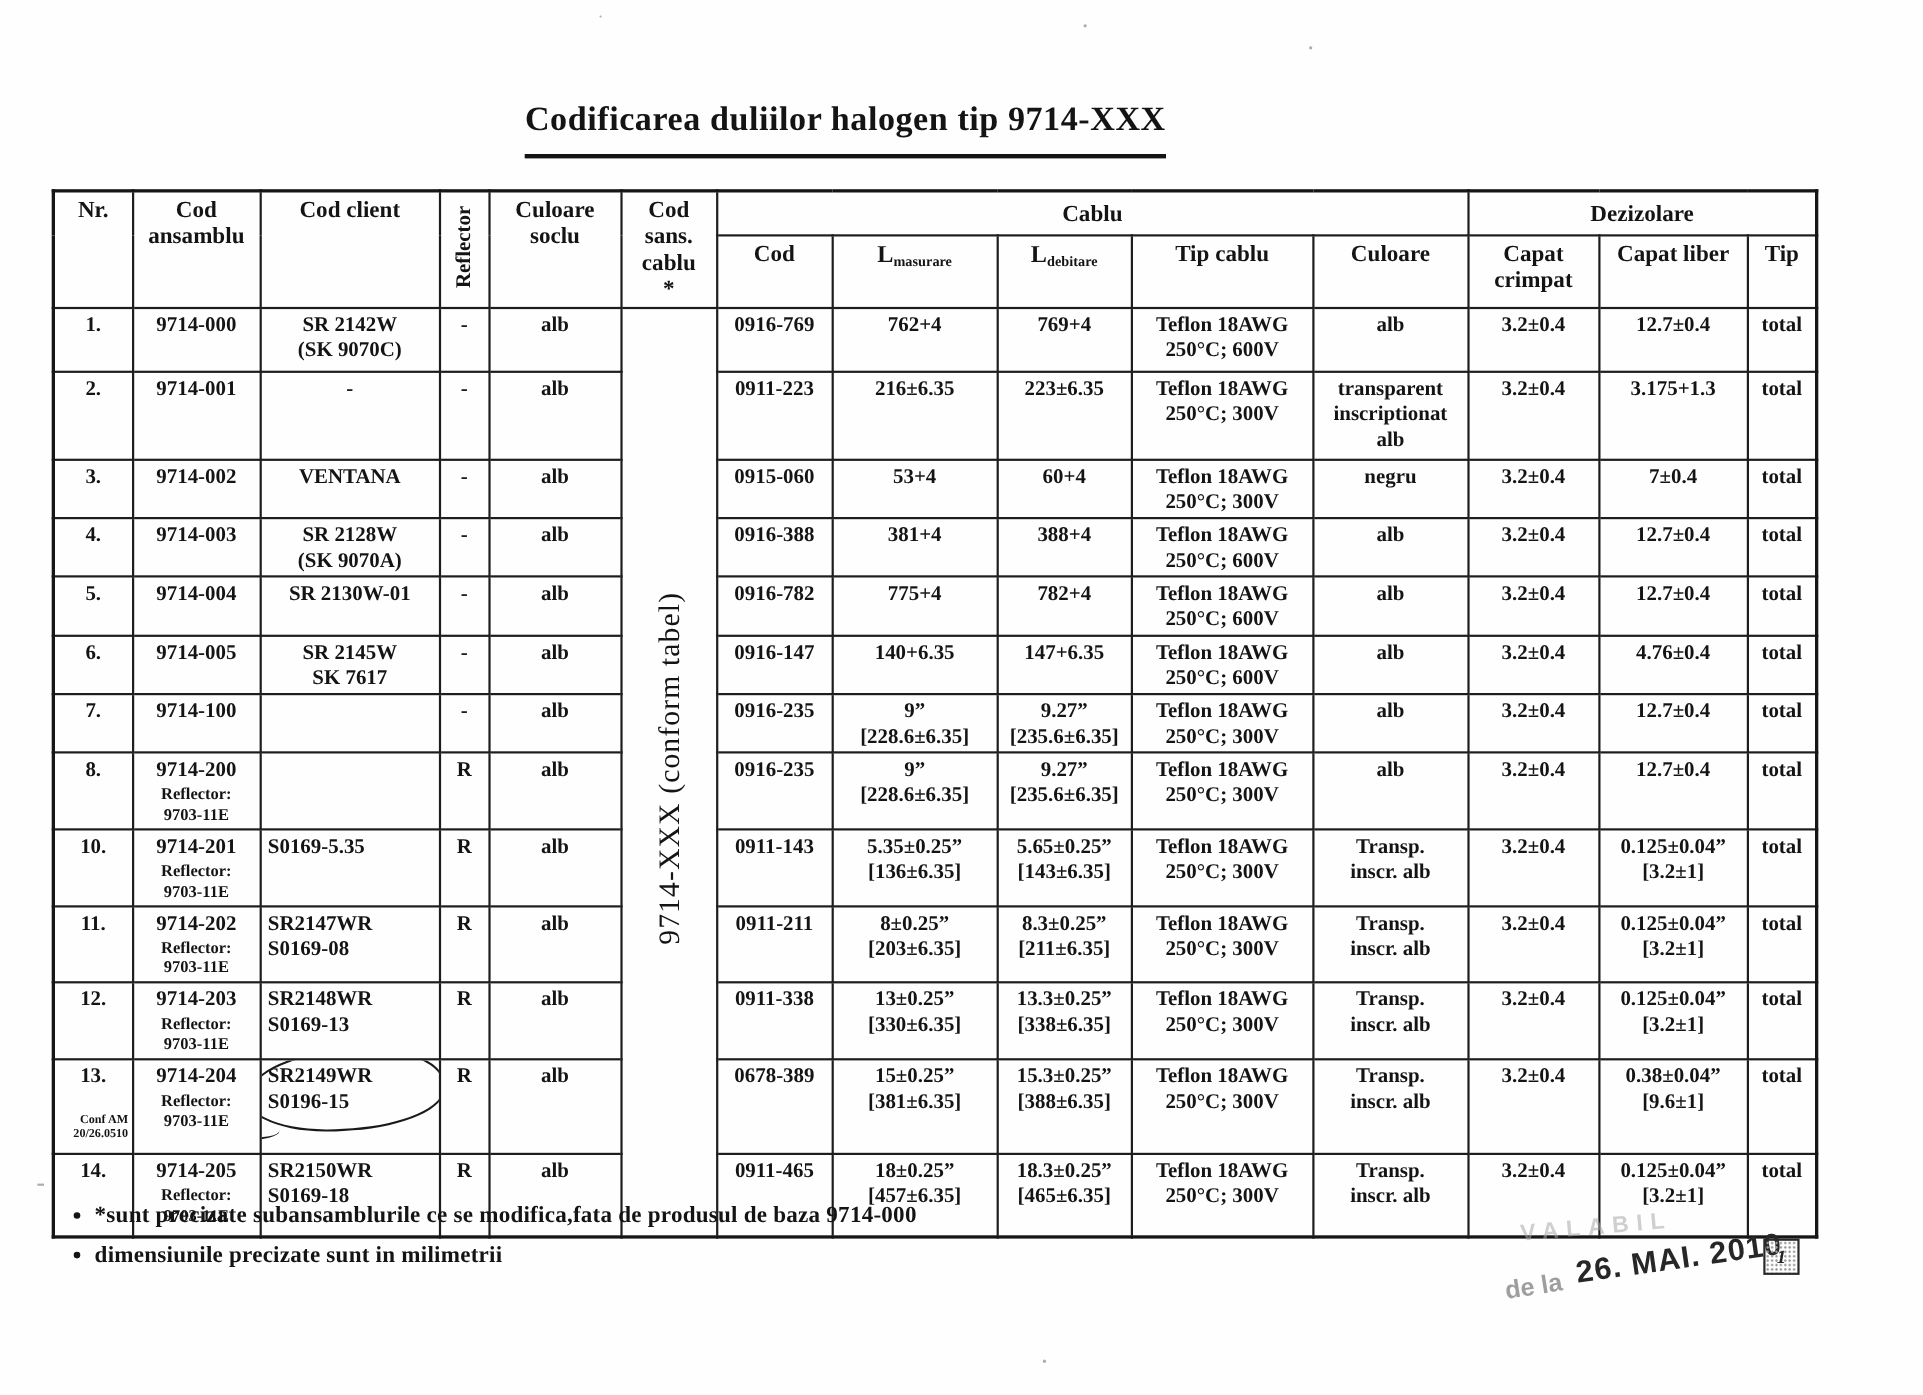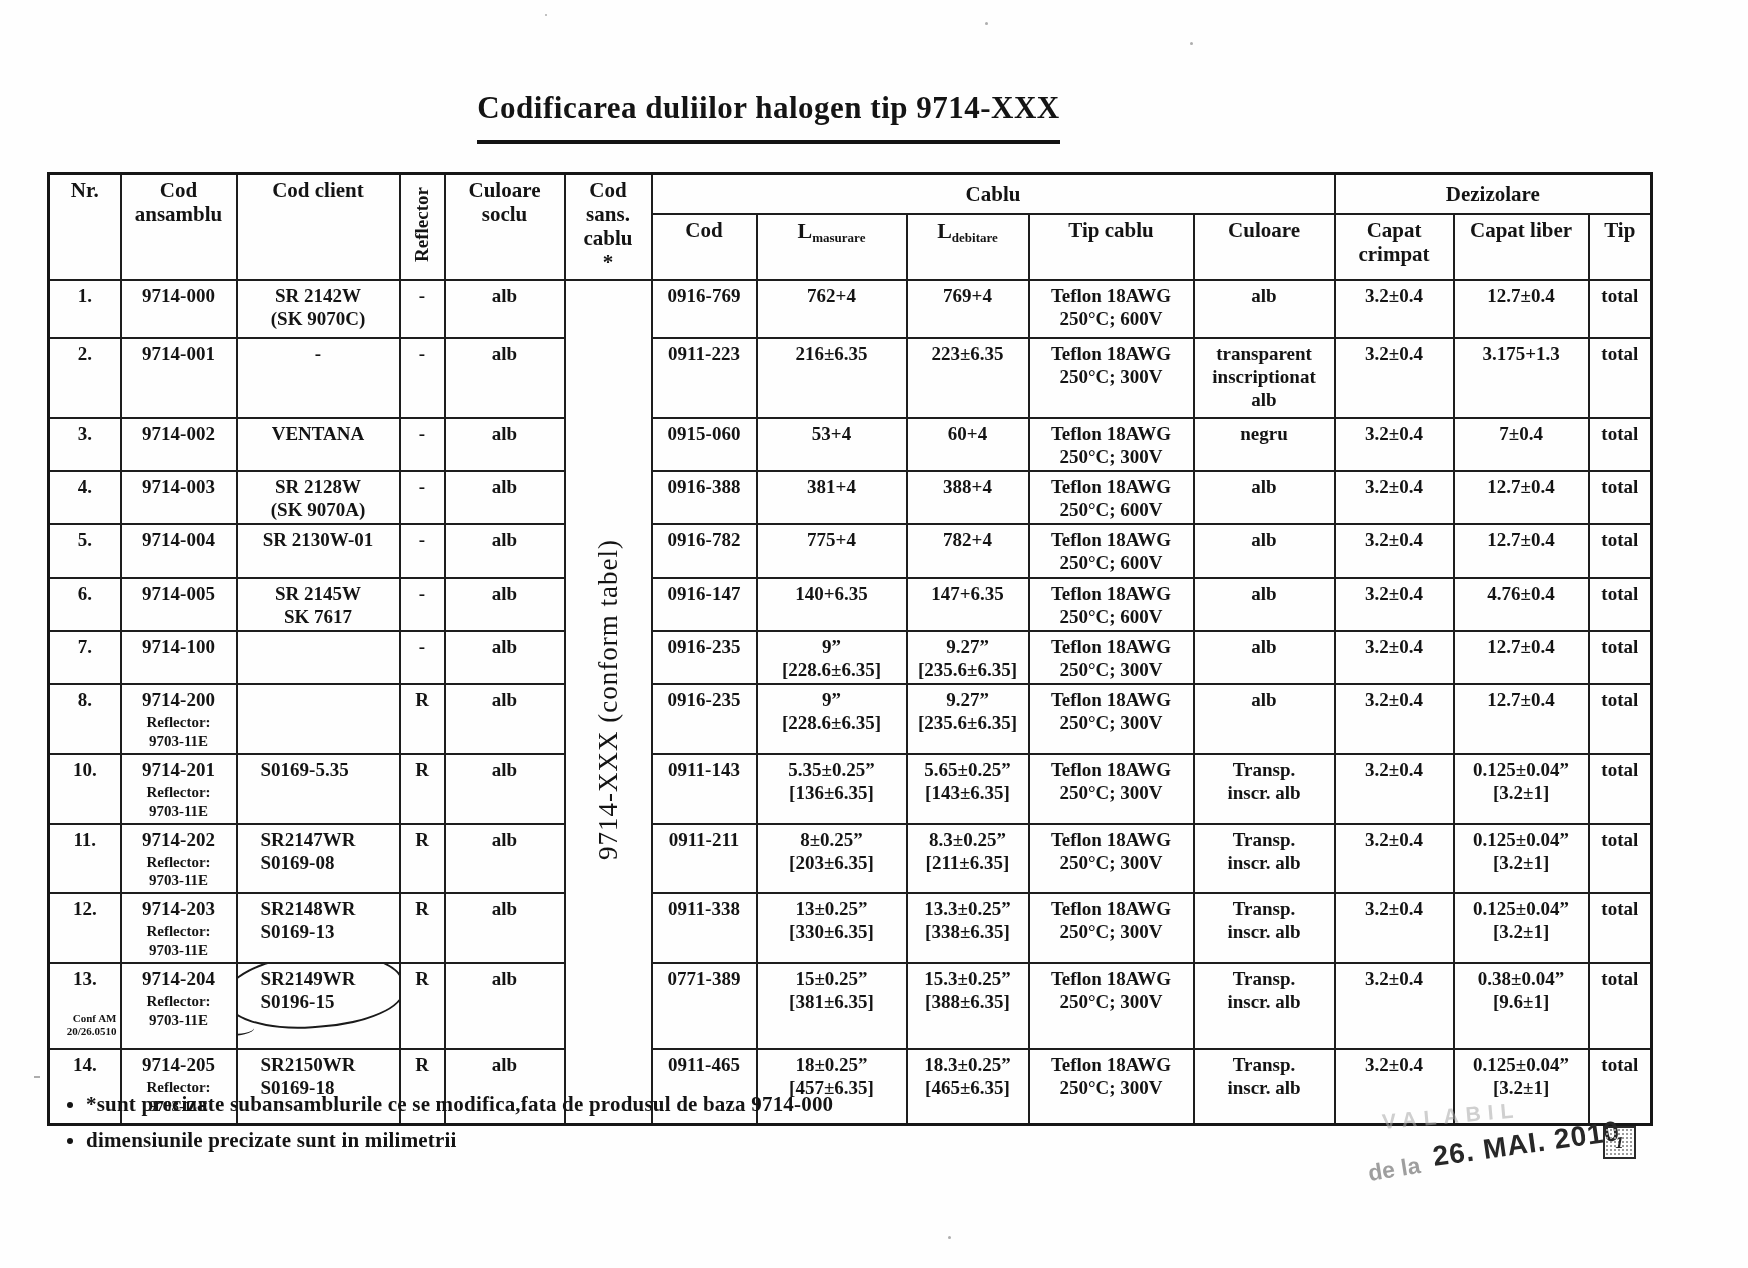--- a/index.html
+++ b/index.html
@@ -37,21 +37,21 @@
   .vert{
     writing-mode:vertical-rl;transform:rotate(180deg);
     display:inline-block;margin:0 auto;white-space:nowrap;
   }
   .refl-vert{font-size:19px;font-weight:bold;}
   .c-sans{vertical-align:middle;padding:0;}
   .vtext-big{font-size:27px;font-weight:normal;letter-spacing:1px;}
   sub.lsub{font-size:13px;vertical-align:-4px;font-weight:bold;}
   .lbase{font-size:22px;font-weight:bold;}
   td .sub{font-size:15px;line-height:1.25;margin-top:2px;}
-  td.left{text-align:left;padding-left:23px;}
+  td.left{text-align:left;padding-left:6px;}
   .nr-note{font-size:11px;line-height:1.2;text-align:right;margin-top:22px;padding-left:1px;}
   td.circled{position:relative;}
   .hand-circle{
     position:absolute;left:-14px;top:-10px;width:176px;height:70px;
     border:2.5px solid #1a1a1a;border-radius:52% 48% 50% 50% / 55% 50% 45% 50%;
     transform:rotate(-4deg);pointer-events:none;
   }
   .hand-circle::after{
     content:"";position:absolute;left:-26px;top:56px;width:52px;height:16px;
     border-bottom:2.5px solid #1a1a1a;border-radius:0 0 60% 40%;
@@ -545,21 +545,21 @@
             <div>9703-11E</div>
           </div>
         </td>
         <td class="left circled">
           <div class="hand-circle"></div>
           <div>SR2149WR</div>
           <div>S0196-15</div>
         </td>
         <td>R</td>
         <td>alb</td>
-        <td>0771-389</td>
+        <td>0678-389</td>
         <td>
           <div>15±0.25”</div>
           <div>[381±6.35]</div>
         </td>
         <td>
           <div>15.3±0.25”</div>
           <div>[388±6.35]</div>
         </td>
         <td>
           <div>Teflon 18AWG</div>

